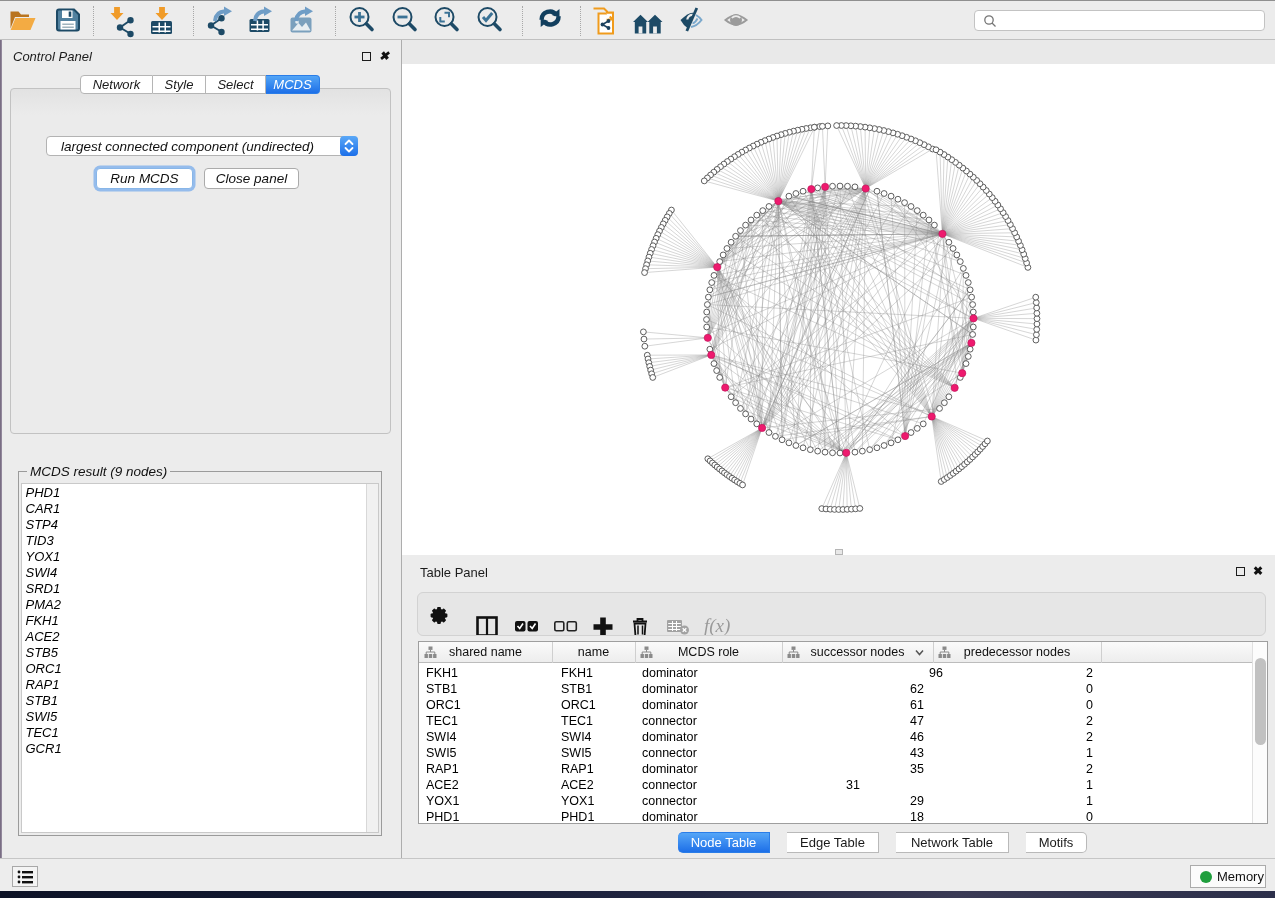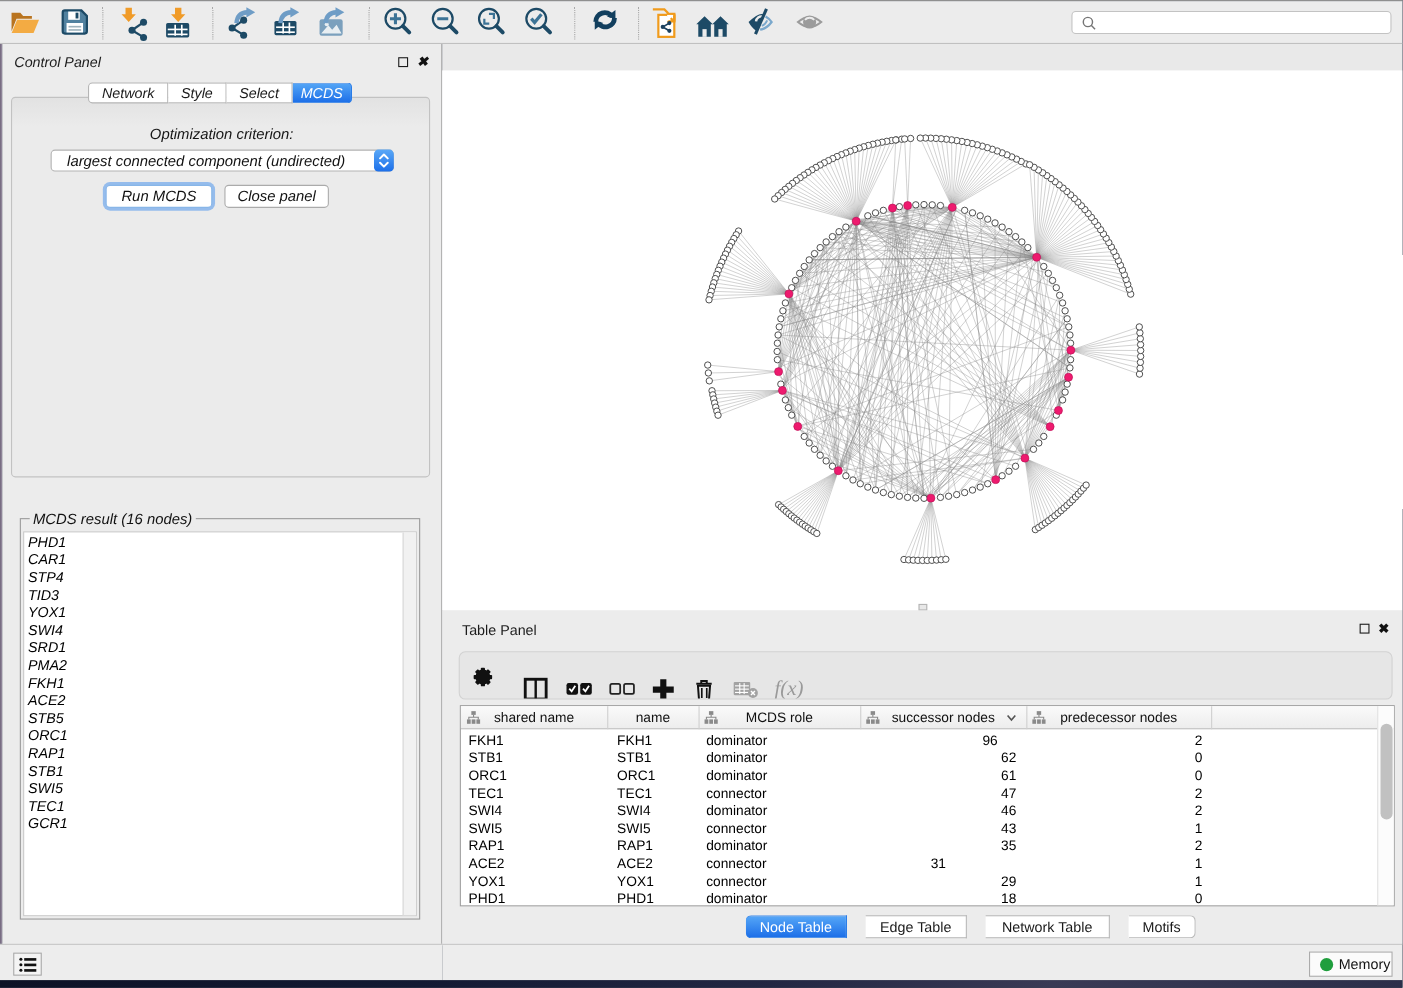--- a/index.html
+++ b/index.html
@@ -255,34 +255,33 @@
     <div class="ptitle" style="position:absolute;left:11px;top:9px">Control Panel</div>
     <div class="float-btn" style="left:360px;top:12px"></div>
     <div class="close-x" style="left:377px;top:11px">✖</div>
     <div id="tpane"></div>
     <div id="tabrow">
       <div class="tab" style="width:73px">Network</div>
       <div class="tab" style="width:53px">Style</div>
       <div class="tab" style="width:60px">Select</div>
       <div class="tab sel" style="width:54px">MCDS</div>
     </div>
-    <div id="optlabel">Optimization criterion:</div>
     <div id="dropdown">
       <div class="txt">largest connected component (undirected)</div>
       <div id="spinner">
         <svg width="18" height="20">
           <path d="M5.5 8 L9 4.5 L12.5 8" fill="none" stroke="#fff" stroke-width="1.8" stroke-linecap="round" stroke-linejoin="round"></path>
           <path d="M5.5 12 L9 15.5 L12.5 12" fill="none" stroke="#fff" stroke-width="1.8" stroke-linecap="round" stroke-linejoin="round"></path>
         </svg>
       </div>
     </div>
     <div id="runbtn">Run MCDS</div>
     <div id="closebtn">Close panel</div>
     <div id="fieldset">
-      <div id="fslegend">MCDS result (16 nodes)</div>
+      <div id="fslegend">MCDS result (9 nodes)</div>
       <div id="mlist">
         <div class="items">PHD1<br>CAR1<br>STP4<br>TID3<br>YOX1<br>SWI4<br>SRD1<br>PMA2<br>FKH1<br>ACE2<br>STB5<br>ORC1<br>RAP1<br>STB1<br>SWI5<br>TEC1<br>GCR1</div>
         <div id="mtrack"></div>
       </div>
     </div>
   </div>
 
   <div id="statusbar" class="abs">
     <div id="listbtn">
       <svg width="24" height="20" style="position:absolute;left:0;top:0">
@@ -1152,21 +1151,21 @@
           </svg>
           <div class="hdiv" style="left:682px"></div>
           <svg width="10" height="8" style="position:absolute;left:496px;top:7px">
             <path d="M1 1.5 L4.5 5.5 L8 1.5" fill="none" stroke="#555" stroke-width="1.5"></path>
           </svg>
         </div>
       <div id="trows">
           <div class="rowtxt" style="left:7px;top:23px">FKH1</div>
           <div class="rowtxt" style="left:142px;top:23px">FKH1</div>
           <div class="rowtxt" style="left:223px;top:23px">dominator</div>
-          <div class="rowtxt" style="left:346px;top:23px;width:142px;text-align:right">96</div>
+          <div class="rowtxt" style="left:382px;top:23px;width:142px;text-align:right">96</div>
           <div class="rowtxt" style="left:514px;top:23px;width:160px;text-align:right">2</div>
           <div class="rowtxt" style="left:7px;top:39px">STB1</div>
           <div class="rowtxt" style="left:142px;top:39px">STB1</div>
           <div class="rowtxt" style="left:223px;top:39px">dominator</div>
           <div class="rowtxt" style="left:363px;top:39px;width:142px;text-align:right">62</div>
           <div class="rowtxt" style="left:514px;top:39px;width:160px;text-align:right">0</div>
           <div class="rowtxt" style="left:7px;top:55px">ORC1</div>
           <div class="rowtxt" style="left:142px;top:55px">ORC1</div>
           <div class="rowtxt" style="left:223px;top:55px">dominator</div>
           <div class="rowtxt" style="left:363px;top:55px;width:142px;text-align:right">61</div>

